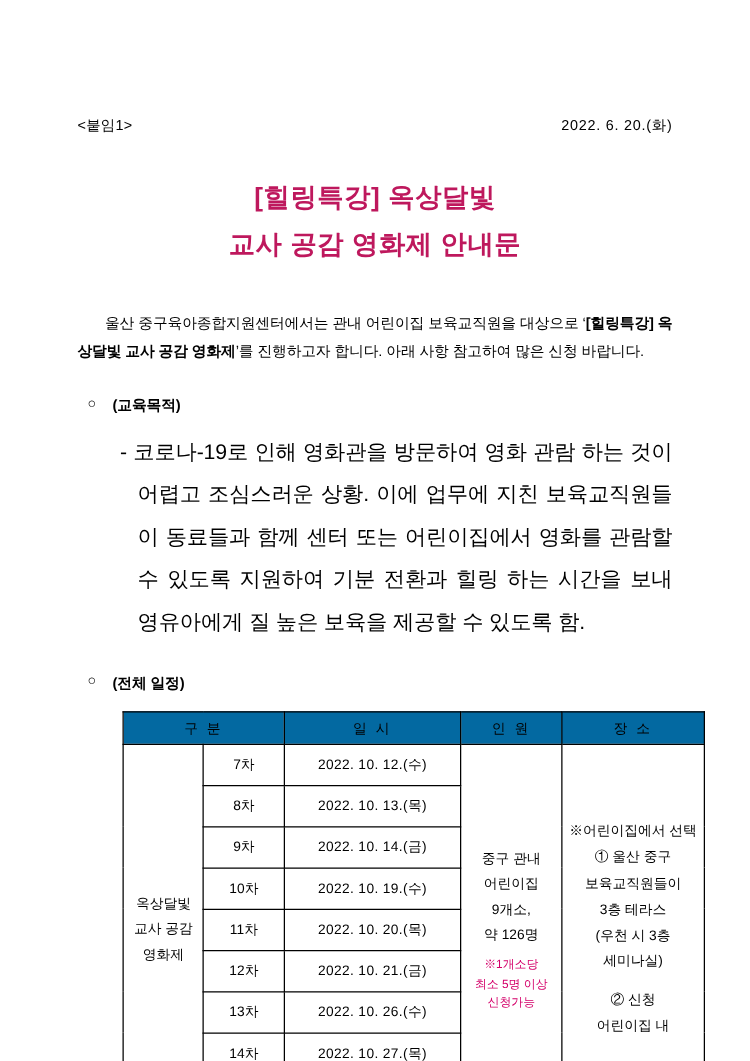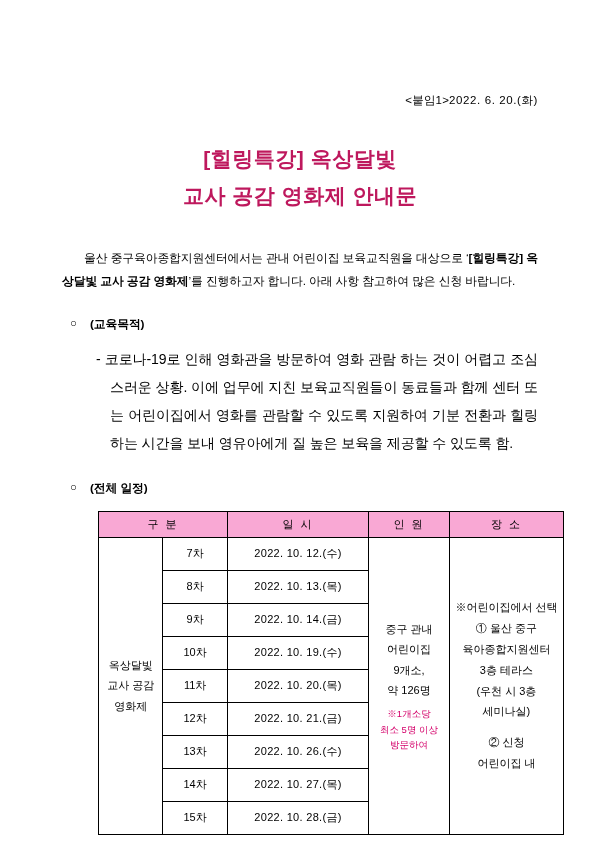--- a/index.html
+++ b/index.html
@@ -16,21 +16,21 @@
   }
   .page {
     position: relative;
     width: 600px;
     height: 849px;
     box-sizing: border-box;
     padding: 0 62px;
   }
   .header-row {
     display: flex;
-    justify-content: flex-end;
+    justify-content: space-between;
     align-items: baseline;
     padding-top: 93px;
     font-size: 11.5px;
     letter-spacing: 0.2px;
   }
   .attach-label {
     font-size: 11.5px;
   }
   .doc-date {
     font-size: 11.5px;
@@ -73,21 +73,21 @@
   }
   .section-heading .circ {
     position: absolute;
     left: 8px;
     top: 0;
     font-weight: normal;
     font-size: 11.5px;
   }
   .purpose-body {
     margin-top: 12px;
-    font-size: 14px;
+    font-size: 17px;
     line-height: 2.0;
     padding-left: 48px;
     text-indent: -14px;
     text-align: justify;
     letter-spacing: -0.1px;
   }
   table.schedule {
     margin-top: 14px;
     margin-left: 36px;
     border-collapse: collapse;
@@ -95,21 +95,21 @@
     table-layout: fixed;
   }
   table.schedule td, table.schedule th {
     border: 1px solid #000000;
     font-size: 11px;
     text-align: center;
     vertical-align: middle;
     padding: 0;
   }
   table.schedule thead th {
-    background: #f9a8d4;
+    background: #0369a1;
     height: 25px;
     font-weight: normal;
     letter-spacing: 2px;
   }
   table.schedule tbody td {
     height: 32px;
   }
   .col-name { width: 122px; }
   .col-round { width: 60px; }
   .col-date { width: 134px; }
@@ -194,27 +194,27 @@
           <td class="col-round">7차</td>
           <td class="col-date date-cell">2022. 10. 12.(수)</td>
           <td class="col-count count-cell" rowspan="9">
             <div>중구 관내</div>
             <div>어린이집</div>
             <div>9개소,</div>
             <div>약 126명</div>
             <div class="count-note">
               <div>※1개소당</div>
               <div>최소 5명 이상</div>
-              <div>방문하여</div>
+              <div>신청가능</div>
             </div>
           </td>
           <td class="col-place place-cell" rowspan="9">
             <div>※어린이집에서 선택</div>
             <div>① 울산 중구</div>
-            <div>육아종합지원센터</div>
+            <div>보육교직원들이</div>
             <div>3층 테라스</div>
             <div>(우천 시 3층</div>
             <div>세미나실)</div>
             <span class="place-gap"></span>
             <div>② 신청</div>
             <div>어린이집 내</div>
           </td>
         </tr>
         <tr>
           <td class="col-round">8차</td>

